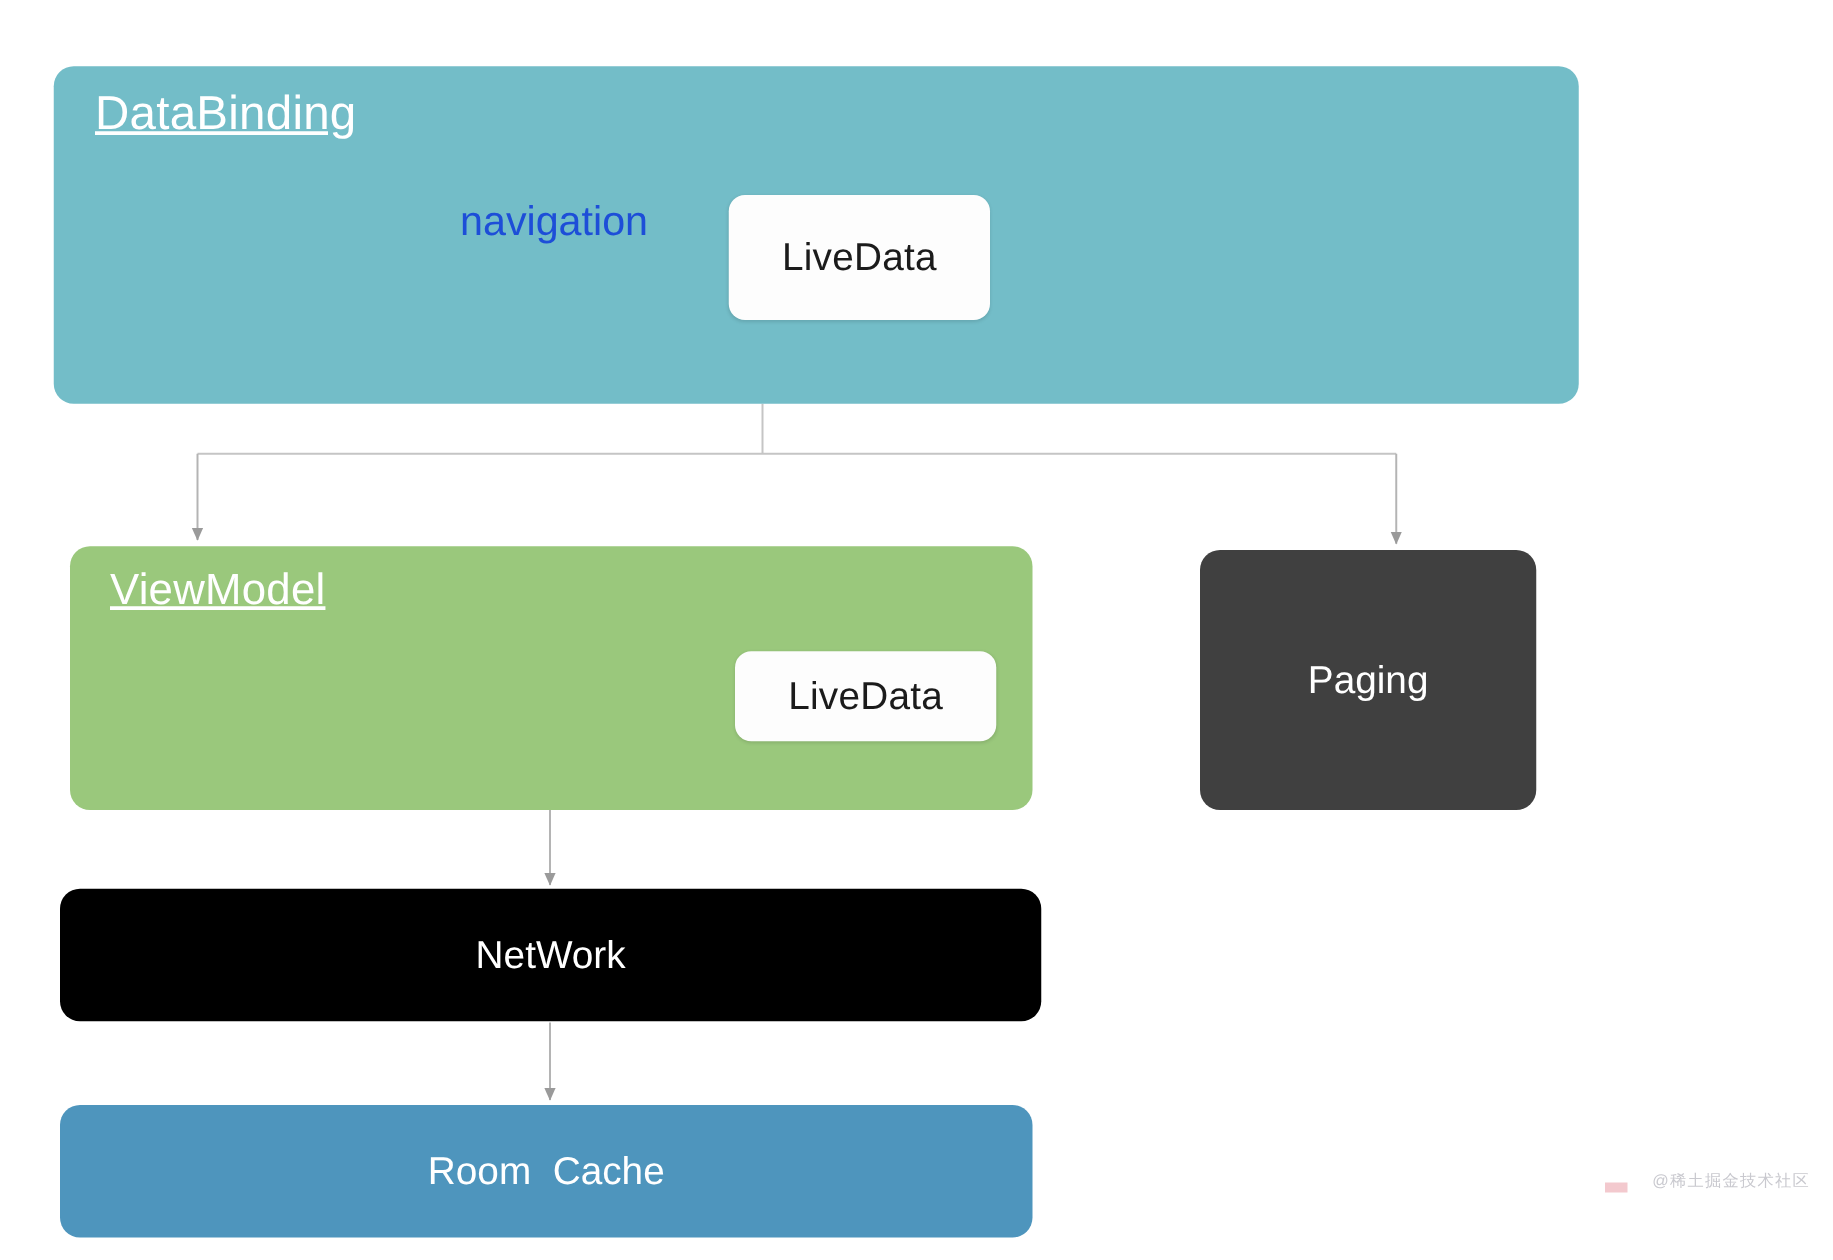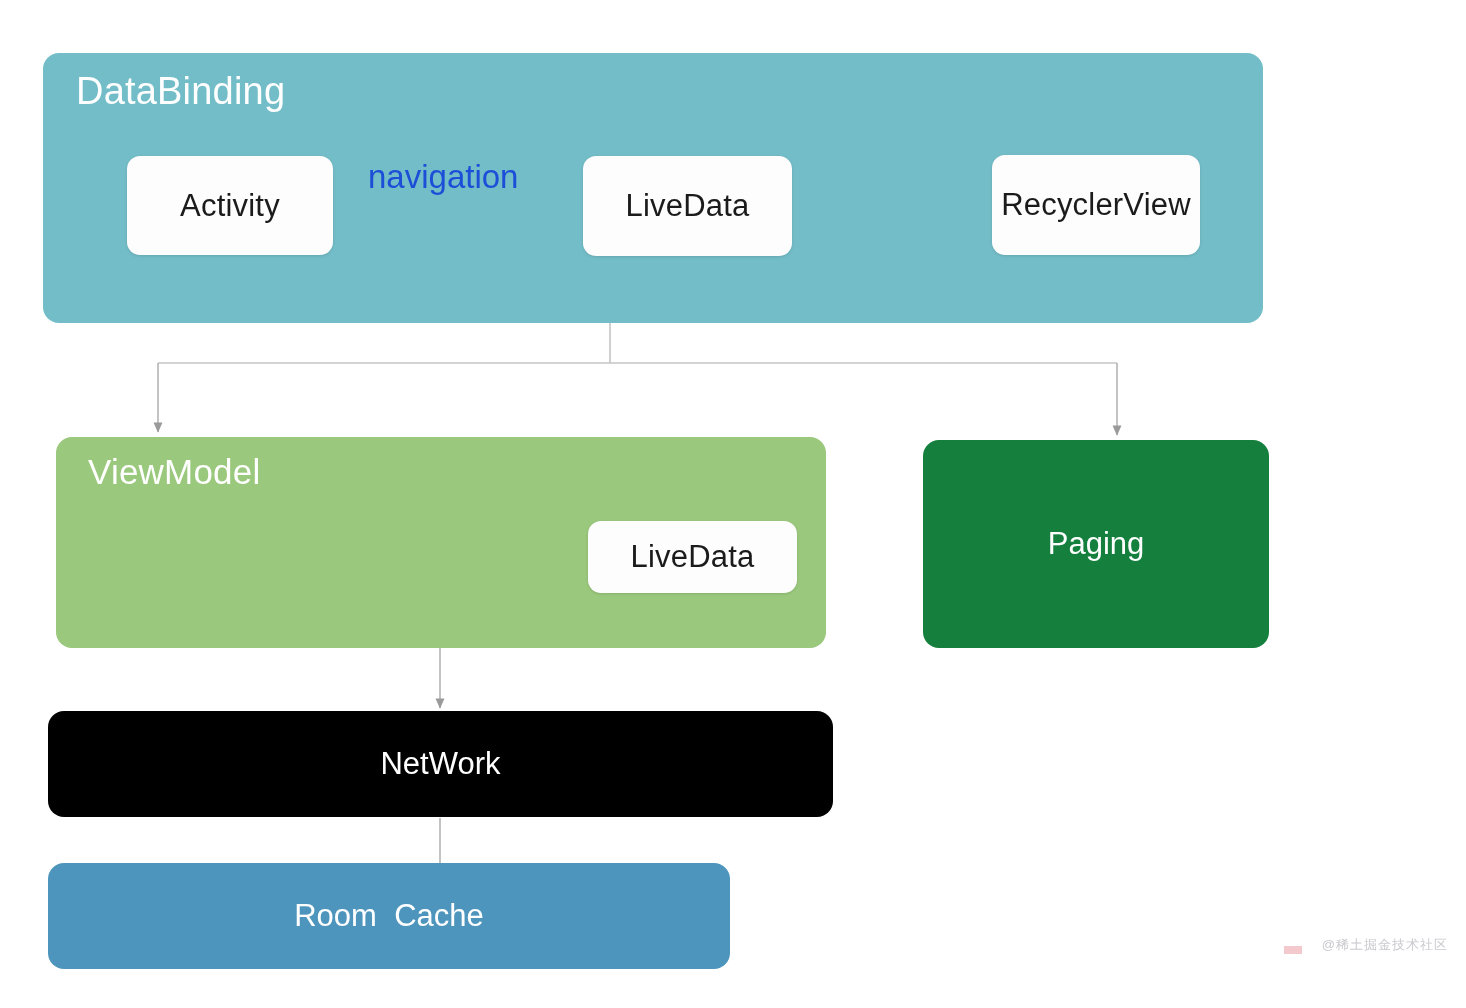--- a/index.html
+++ b/index.html
@@ -24,20 +24,21 @@
     position: absolute;
     box-sizing: border-box;
     border-radius: 16px;
   }
   .group-label {
     position: absolute;
     color: #ffffff;
     font-weight: 400;
     letter-spacing: 0.2px;
     white-space: nowrap;
+    text-decoration: underline;
   }
   .center-label {
     position: absolute;
     left: 0;
     right: 0;
     top: 50%;
     transform: translateY(-50%);
     text-align: center;
     color: #ffffff;
     white-space: pre;
@@ -87,36 +88,36 @@
     width: 770px; height: 211px;
     background: #9ac87c;
   }
   #viewmodel-label {
     left: 88px; top: 452px;
     font-size: 35px;
   }
   #livedata-card { left: 588px; top: 521px; width: 209px; height: 72px; }
 
   #paging-group {
-    left: 923px; top: 440px;
-    width: 346px; height: 208px;
-    background: #15803d;
+    left: 960px; top: 440px;
+    width: 269px; height: 208px;
+    background: #404040;
   }
   #paging-label { font-size: 31px; }
 
   #network-group {
     left: 48px; top: 711px;
     width: 785px; height: 106px;
     background: #000000;
   }
   #network-label { font-size: 31px; }
 
   #room-group {
-    left: 48px; top: 863px;
-    width: 682px; height: 106px;
+    left: 48px; top: 884px;
+    width: 778px; height: 106px;
     background: #4e95bd;
   }
   #room-label { font-size: 31px; }
 
   
   #connectors {
     position: absolute;
     left: 0; top: 0;
     width: 1466px; height: 1008px;
     pointer-events: none;
@@ -165,33 +166,27 @@
     <line x1="1117" y1="363" x2="1117" y2="435" stroke="#b4b4b4" stroke-width="1.6" marker-end="url(#arrow-grey)"></line>
 
     <line x1="440" y1="648" x2="440" y2="708" stroke="#b4b4b4" stroke-width="1.6" marker-end="url(#arrow-grey)"></line>
 
     <line x1="440" y1="818" x2="440" y2="880" stroke="#b4b4b4" stroke-width="1.6" marker-end="url(#arrow-grey)"></line>
   </svg>
 
   <div class="block" id="databinding-group"></div>
   <div class="group-label" id="databinding-label">DataBinding</div>
 
-  <div class="white-card" id="activity-card">
-    <span>Activity</span>
-  </div>
 
   <div id="navigation-label">navigation</div>
 
   <div class="white-card" id="fragment-card">
     <span>LiveData</span>
   </div>
 
-  <div class="white-card" id="recyclerview-card">
-    <span>RecyclerView</span>
-  </div>
 
   <div class="block" id="viewmodel-group"></div>
   <div class="group-label" id="viewmodel-label">ViewModel</div>
 
   <div class="white-card" id="livedata-card">
     <span>LiveData</span>
   </div>
 
   <div class="block" id="paging-group">
     <div class="center-label" id="paging-label">Paging</div>

